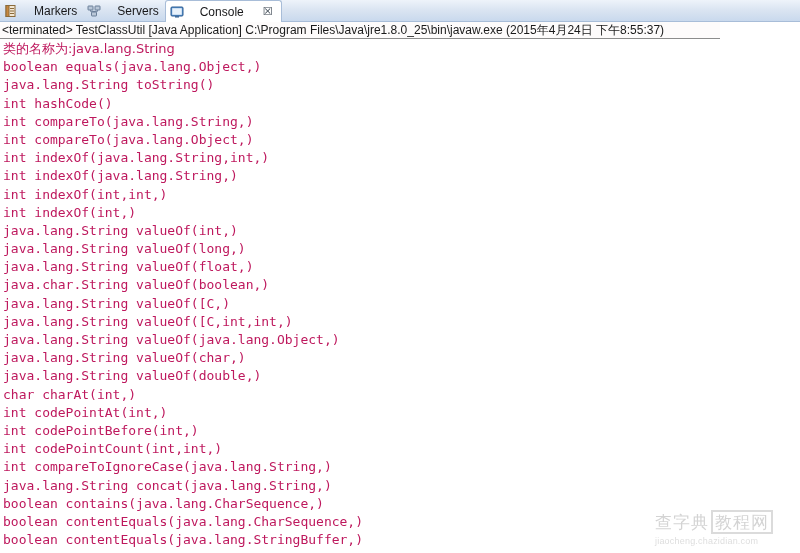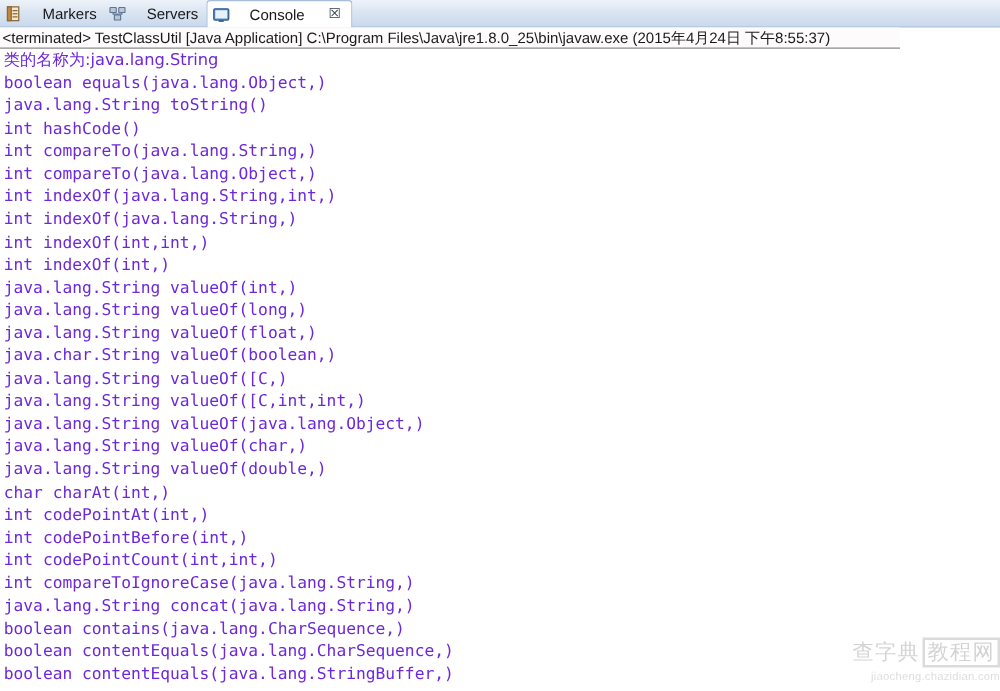--- a/index.html
+++ b/index.html
@@ -101,34 +101,34 @@
     background: #ffffff;
     overflow: hidden;
     padding-left: 3px;
     box-sizing: border-box;
   }
   .cline {
     font-family: "DejaVu Sans Mono", monospace;
     font-size: 13px;
     line-height: 18.2px;
     height: 18.2px;
-    color: #6d28d9;
+    color: #be185d;
     white-space: pre;
   }
   .cline-cjk {
     font-family: "DejaVu Sans", sans-serif;
   }
 
   
   .watermark {
     position: absolute;
-    right: 0;
+    right: 17px;
     bottom: 6px;
     width: 128px;
-    text-align: right;
+    text-align: left;
     opacity: 0.30;
     pointer-events: none;
     user-select: none;
   }
   .wm-top {
     font-family: "DejaVu Sans", sans-serif;
     font-size: 17px;
     color: #707070;
     letter-spacing: 1px;
     line-height: 20px;

